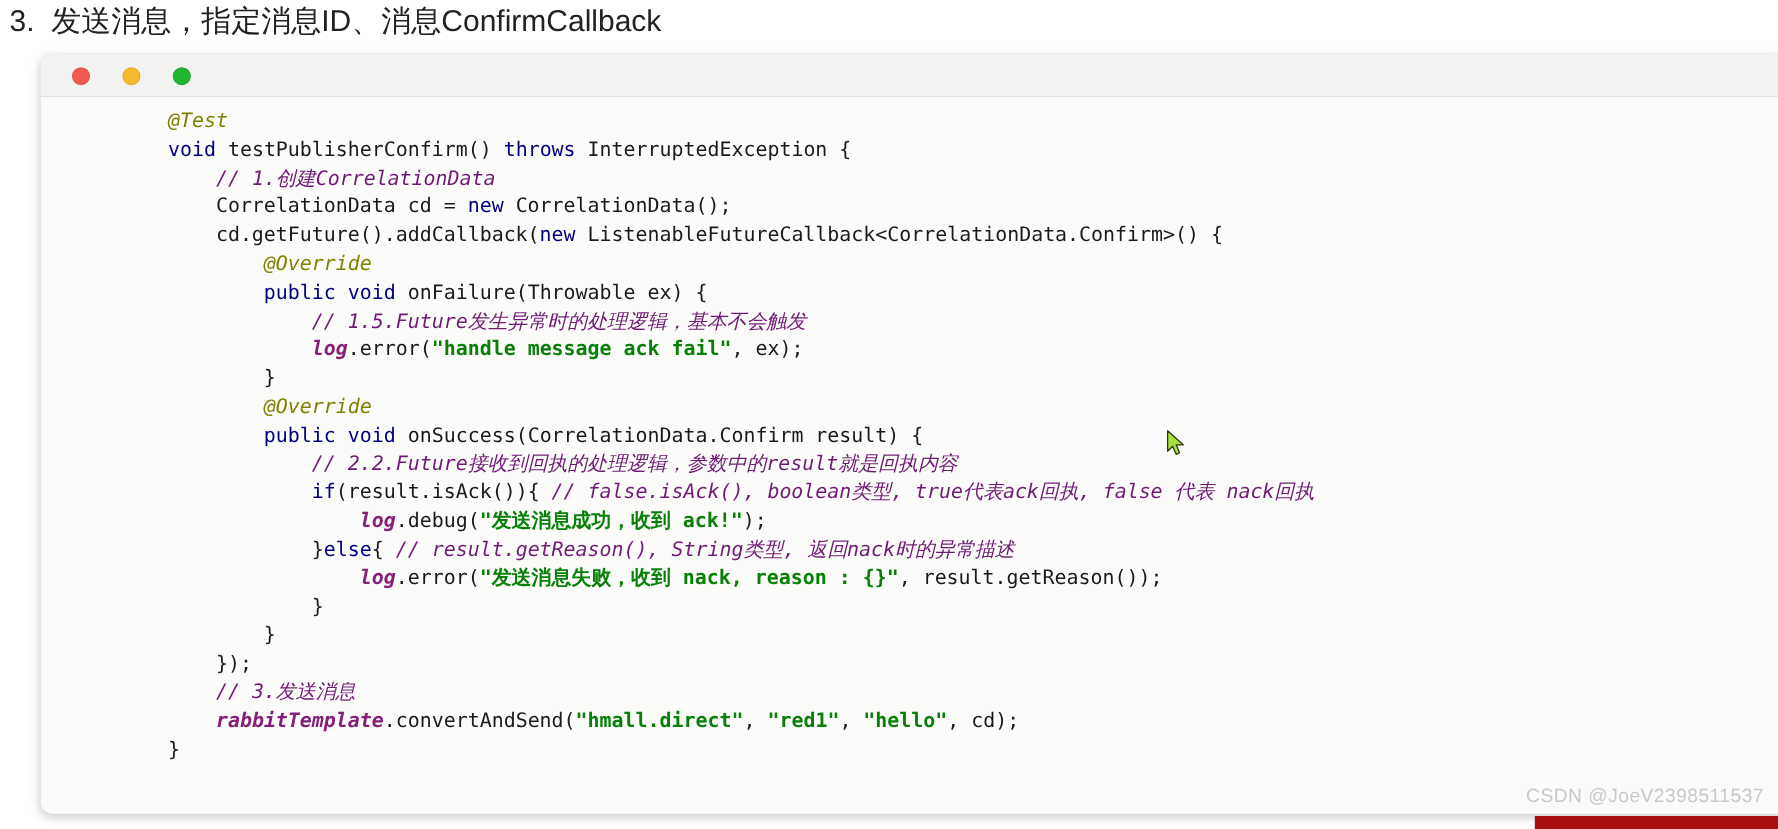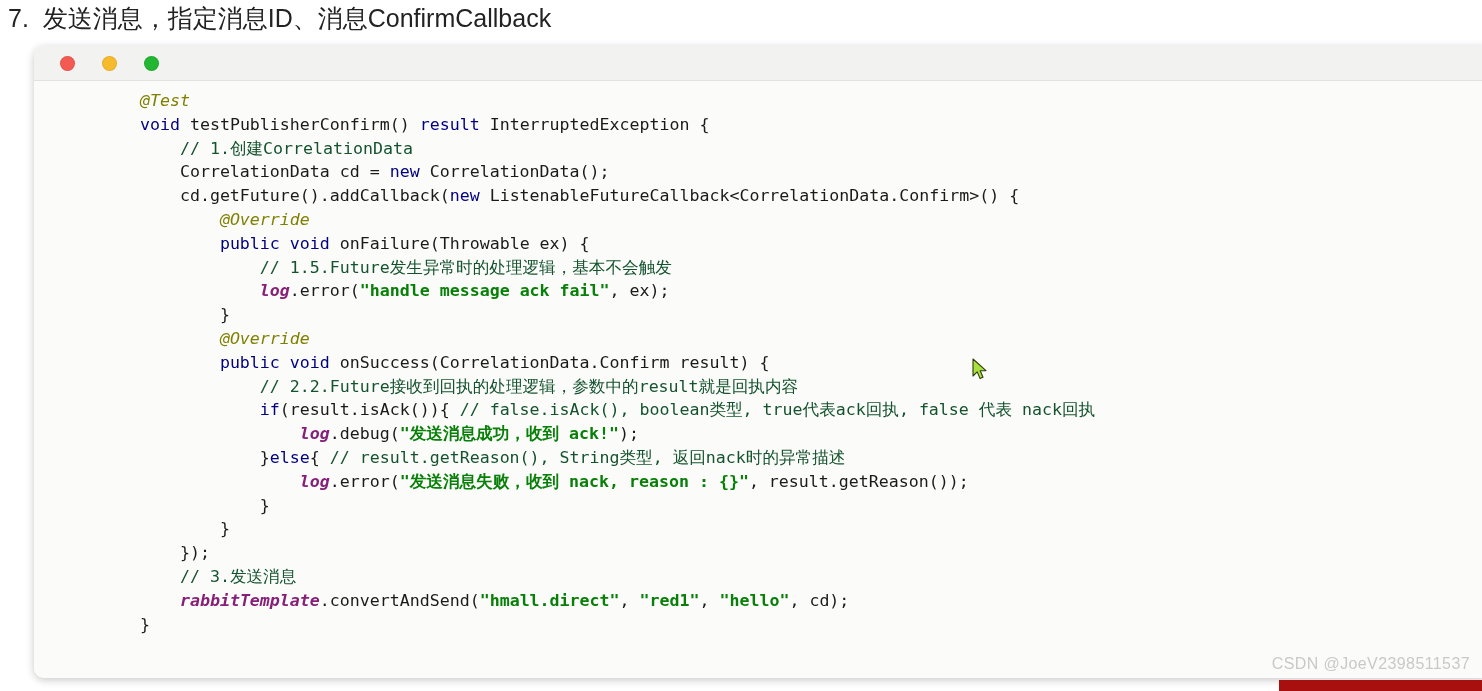--- a/index.html
+++ b/index.html
@@ -70,21 +70,21 @@
     font-size: 16.6px;
     line-height: 23.8px;
     color: #1a1a1a;
     white-space: pre;
     letter-spacing: 0px;
   }
 
   
   .kw   { color: #000080; font-weight: normal; }
   .ann  { color: #808000; font-style: italic; }
-  .cmt  { color: #14532d; }
+  .cmt  { color: #701a75; font-style: italic; }
   .str  { color: #088008; font-weight: bold; }
   .fld  { color: #871f78; font-weight: bold; font-style: italic; }
 
   
   #cursor {
     position: absolute;
     left: 972px;
     top: 358px;
     width: 18px;
     height: 24px;
@@ -110,33 +110,33 @@
     left: 1279px;
     bottom: 0px;
     width: 203px;
     height: 11px;
     background: #a81010;
   }
 </style>
 </head>
 <body>
 
-<div id="heading">7.  发送消息，指定消息ID、消息ConfirmCallback</div>
+<div id="heading">3.  发送消息，指定消息ID、消息ConfirmCallback</div>
 
 <div id="code-window">
 
   <div id="titlebar">
     <span class="dot" id="dot-close"></span>
     <span class="dot" id="dot-min"></span>
     <span class="dot" id="dot-max"></span>
   </div>
 
   <div id="code-body">
     <pre id="code">    <span class="ann">@Test</span>
-    <span class="kw">void</span> testPublisherConfirm() <span class="kw">result</span> InterruptedException {
+    <span class="kw">void</span> testPublisherConfirm() <span class="kw">throws</span> InterruptedException {
         <span class="cmt">// 1.创建CorrelationData</span>
         CorrelationData cd = <span class="kw">new</span> CorrelationData();
         cd.getFuture().addCallback(<span class="kw">new</span> ListenableFutureCallback&lt;CorrelationData.Confirm&gt;() {
             <span class="ann">@Override</span>
             <span class="kw">public</span> <span class="kw">void</span> onFailure(Throwable ex) {
                 <span class="cmt">// 1.5.Future发生异常时的处理逻辑，基本不会触发</span>
                 <span class="fld">log</span>.error(<span class="str">"handle message ack fail"</span>, ex);
             }
             <span class="ann">@Override</span>
             <span class="kw">public</span> <span class="kw">void</span> onSuccess(CorrelationData.Confirm result) {

